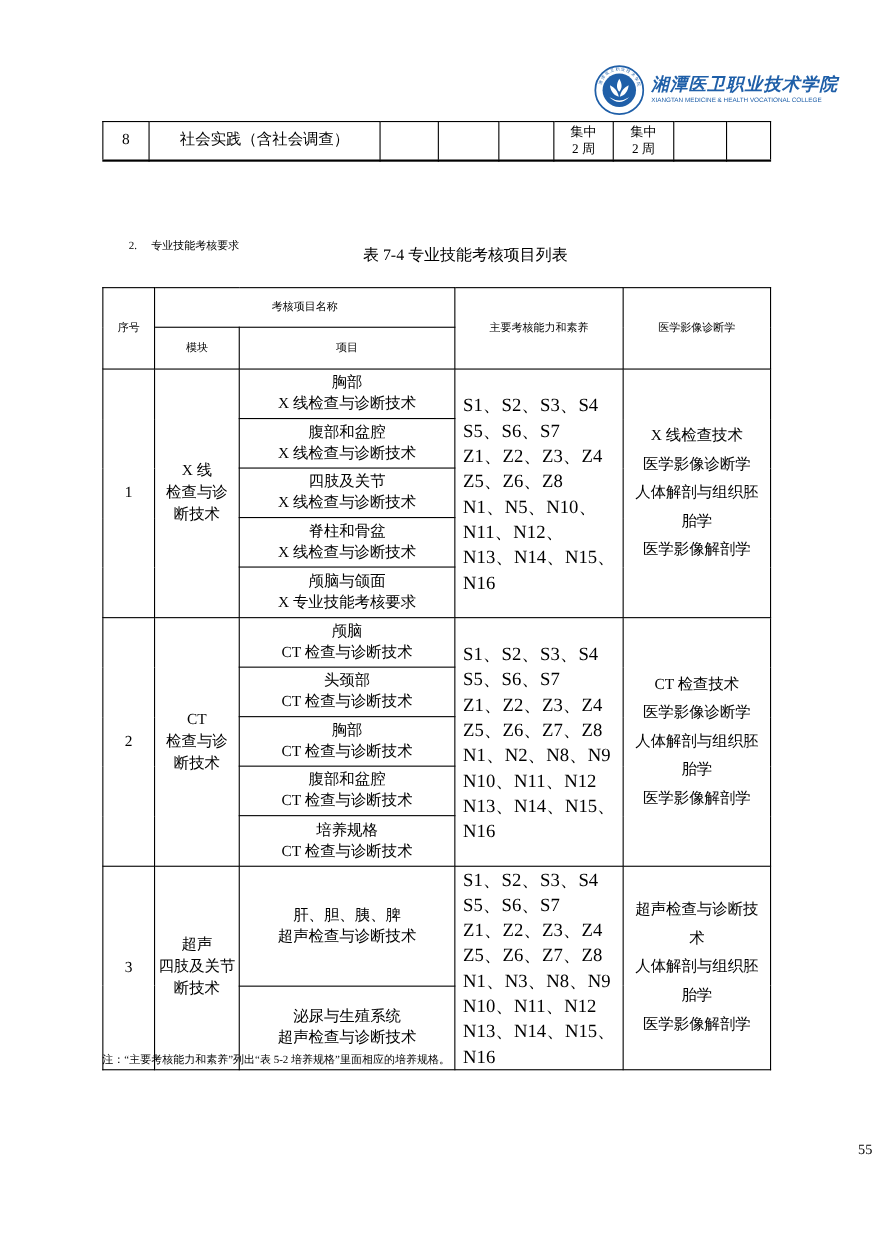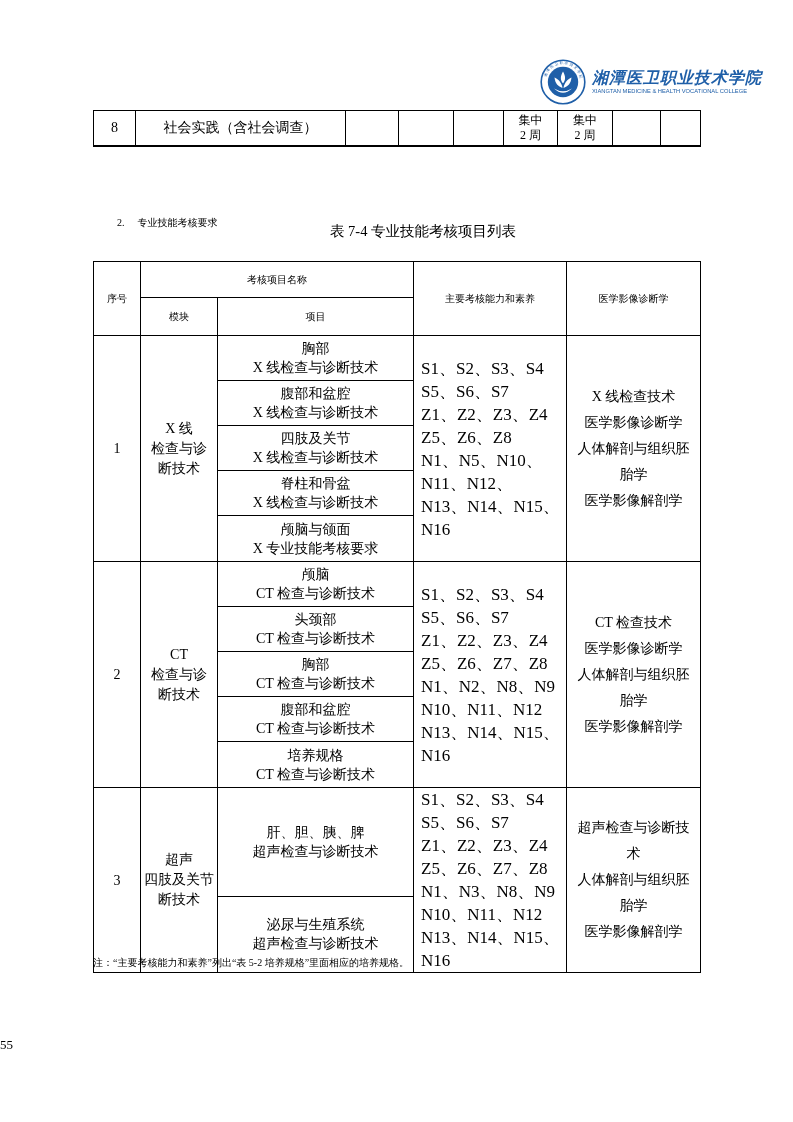--- a/index.html
+++ b/index.html
@@ -42,21 +42,21 @@
 
   .t-main { left:93px; top:261px; width:607px; }
   .t-main td.hd { font-size:10px; }
   .t-main td.ability {
     text-align:left; padding-left:7px; font-size:17px; line-height:23px;
   }
   .t-main td.courses { font-size:14px; line-height:26px;text-align:center; }
   .t-main td.module { line-height:20px;margin-left:44px; }
 
   .note { left:93px; top:956px; width:640px; font-size:10px; }
-  .pageno { left:0; top:1037px; width:793px; text-align:left; font-size:13px; }
+  .pageno { left:0; top:1037px; width:793px; text-align:right; font-size:13px; }
 </style>
 </head>
 <body>
 
 <div class="abs logo-wrap">
   <svg width="46" height="46" viewBox="0 0 46 46">
     <circle cx="23" cy="23" r="21.8" fill="#ffffff" stroke="#1f5fa8" stroke-width="1.6"></circle>
     <defs>
         <path id="arcp" d="M 6.5 26 A 17 17 0 1 1 39.5 26"></path>
       </defs>

